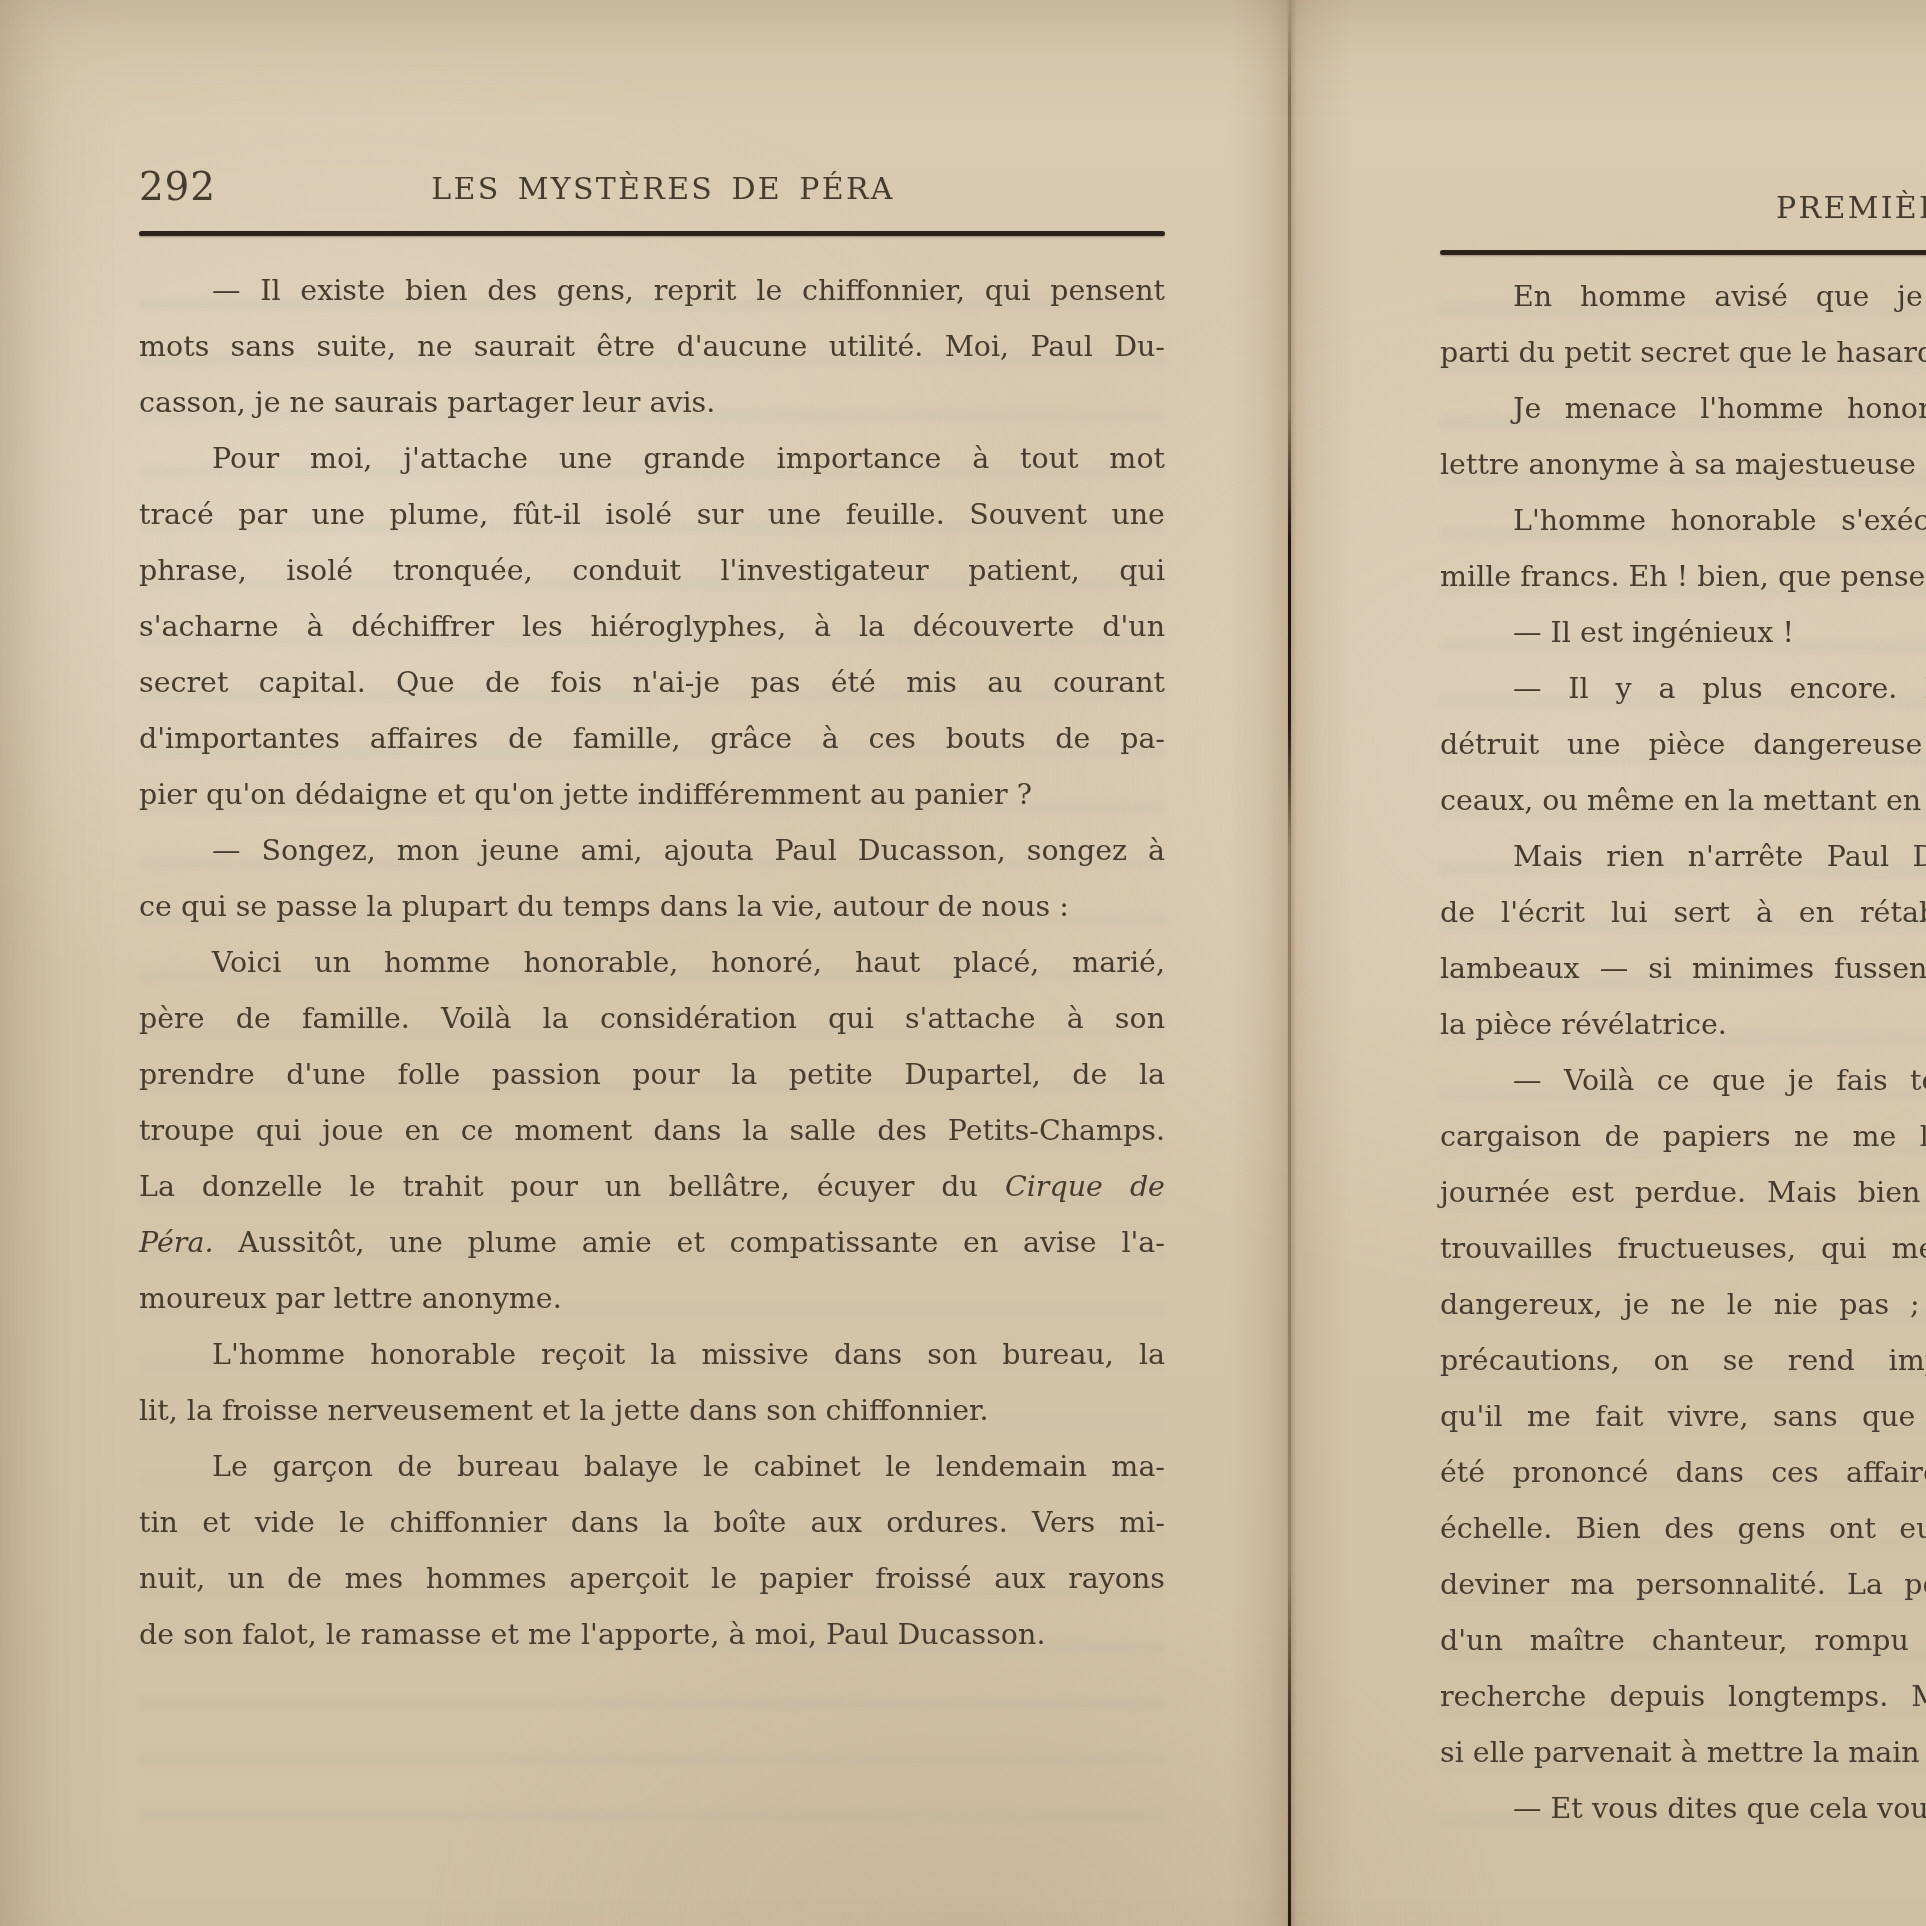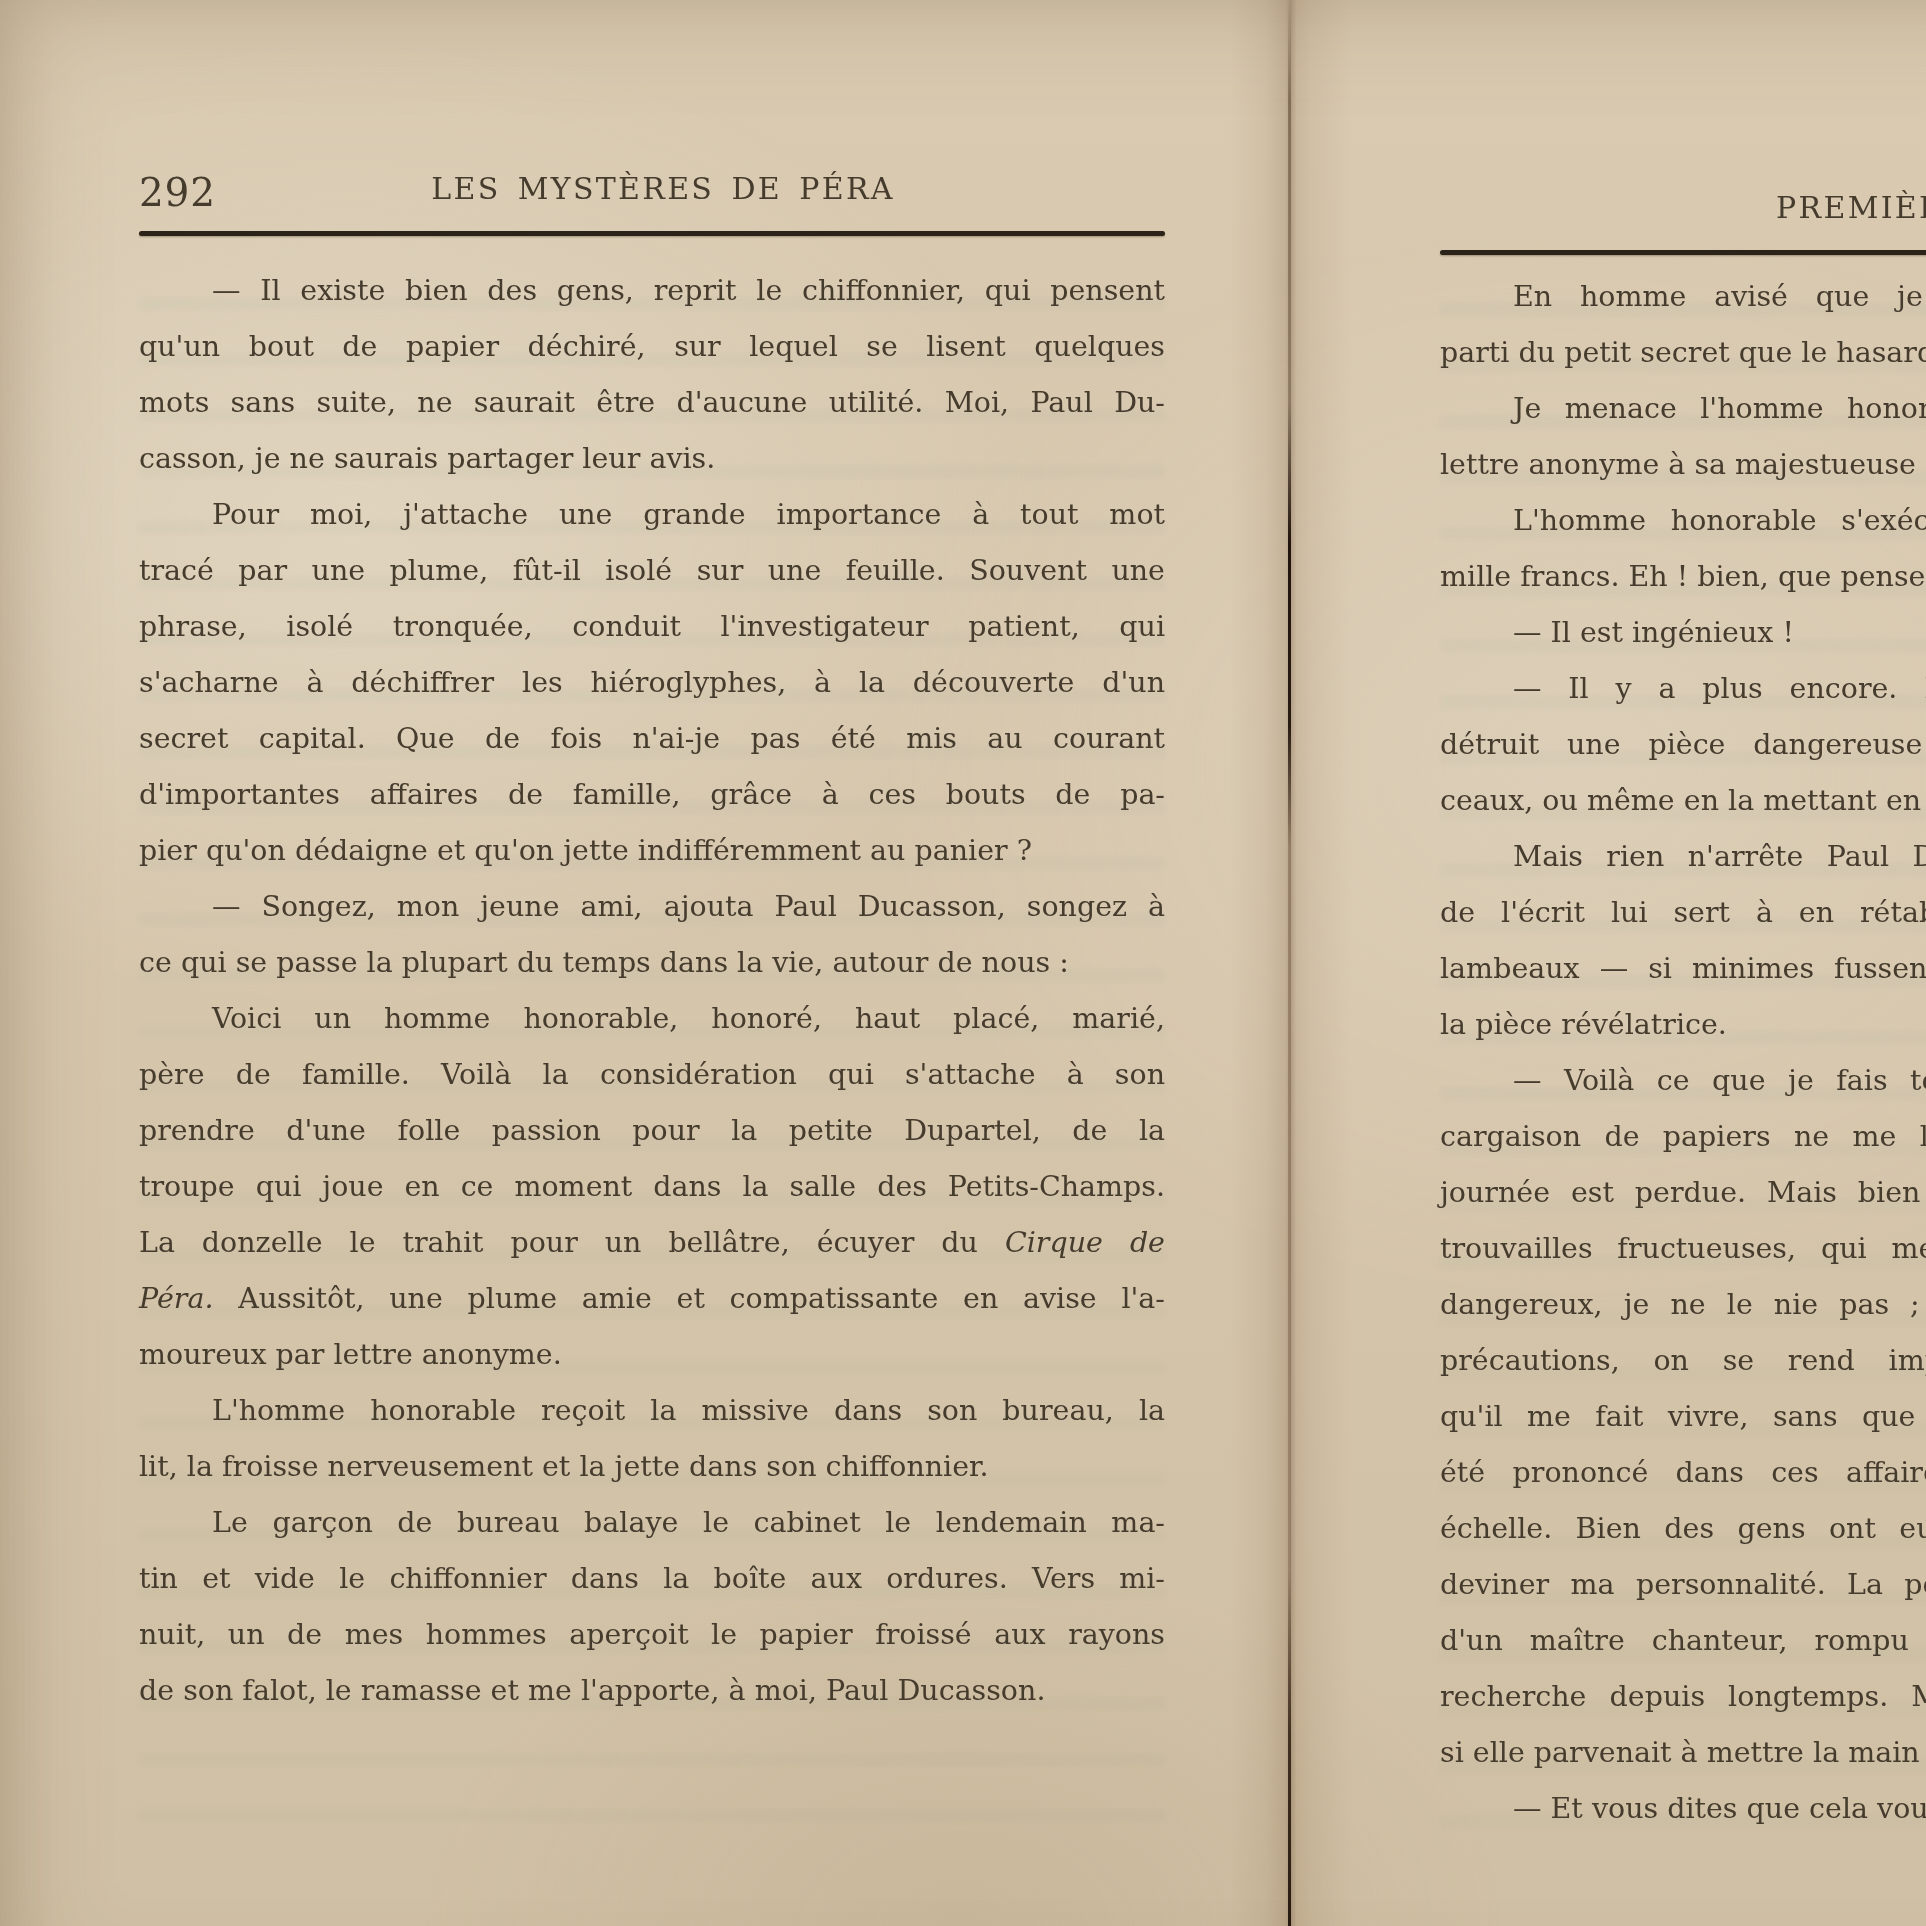--- a/index.html
+++ b/index.html
@@ -51,27 +51,26 @@
       rgba(60,36,20,0) 0%, rgba(60,36,20,.40) 5%, rgba(60,36,20,.30) 20%,
       rgba(25,12,5,.95) 27%, rgba(25,12,5,.90) 36%, rgba(90,60,35,.35) 42%,
       rgba(90,60,35,.28) 78%, rgba(40,22,10,.80) 86%, rgba(18,9,4,.95) 100%);
   }
   i{font-style:italic;}
 </style>
 </head>
 <body>
 
 <div class="page" style="left:0;width:1287px;">
-  <div class="page-num" style="left:139px;top:173px;">292</div>
+  <div class="page-num" style="left:139px;top:167px;">292</div>
   <div class="head-title" style="left:150px;width:1026px;top:174px;">LES MYSTÈRES DE PÉRA</div>
   <div class="rule" style="left:139px;top:231px;width:1026px;"></div>
   <div class="ghost" style="left:139px;top:263px;width:1026px;height:1579px;"></div>
   <div class="text-block" style="left:139px;top:263px;width:1026px;">
       <div class="line first">— Il existe bien des gens, reprit le chiffonnier, qui pensent</div>
-      <div class="line">qu'un bout de papier déchiré, sur lequel se lisent quelques</div>
       <div class="line">mots sans suite, ne saurait être d'aucune utilité. Moi, Paul Du-</div>
       <div class="line last">casson, je ne saurais partager leur avis.</div>
       <div class="line first">Pour moi, j'attache une grande importance à tout mot</div>
       <div class="line">tracé par une plume, fût-il isolé sur une feuille. Souvent une</div>
       <div class="line">phrase, isolé tronquée, conduit l'investigateur patient, qui</div>
       <div class="line">s'acharne à déchiffrer les hiéroglyphes, à la découverte d'un</div>
       <div class="line">secret capital. Que de fois n'ai-je pas été mis au courant</div>
       <div class="line">d'importantes affaires de famille, grâce à ces bouts de pa-</div>
       <div class="line last">pier qu'on dédaigne et qu'on jette indifféremment au panier ?</div>
       <div class="line first">— Songez, mon jeune ami, ajouta Paul Ducasson, songez à</div>

